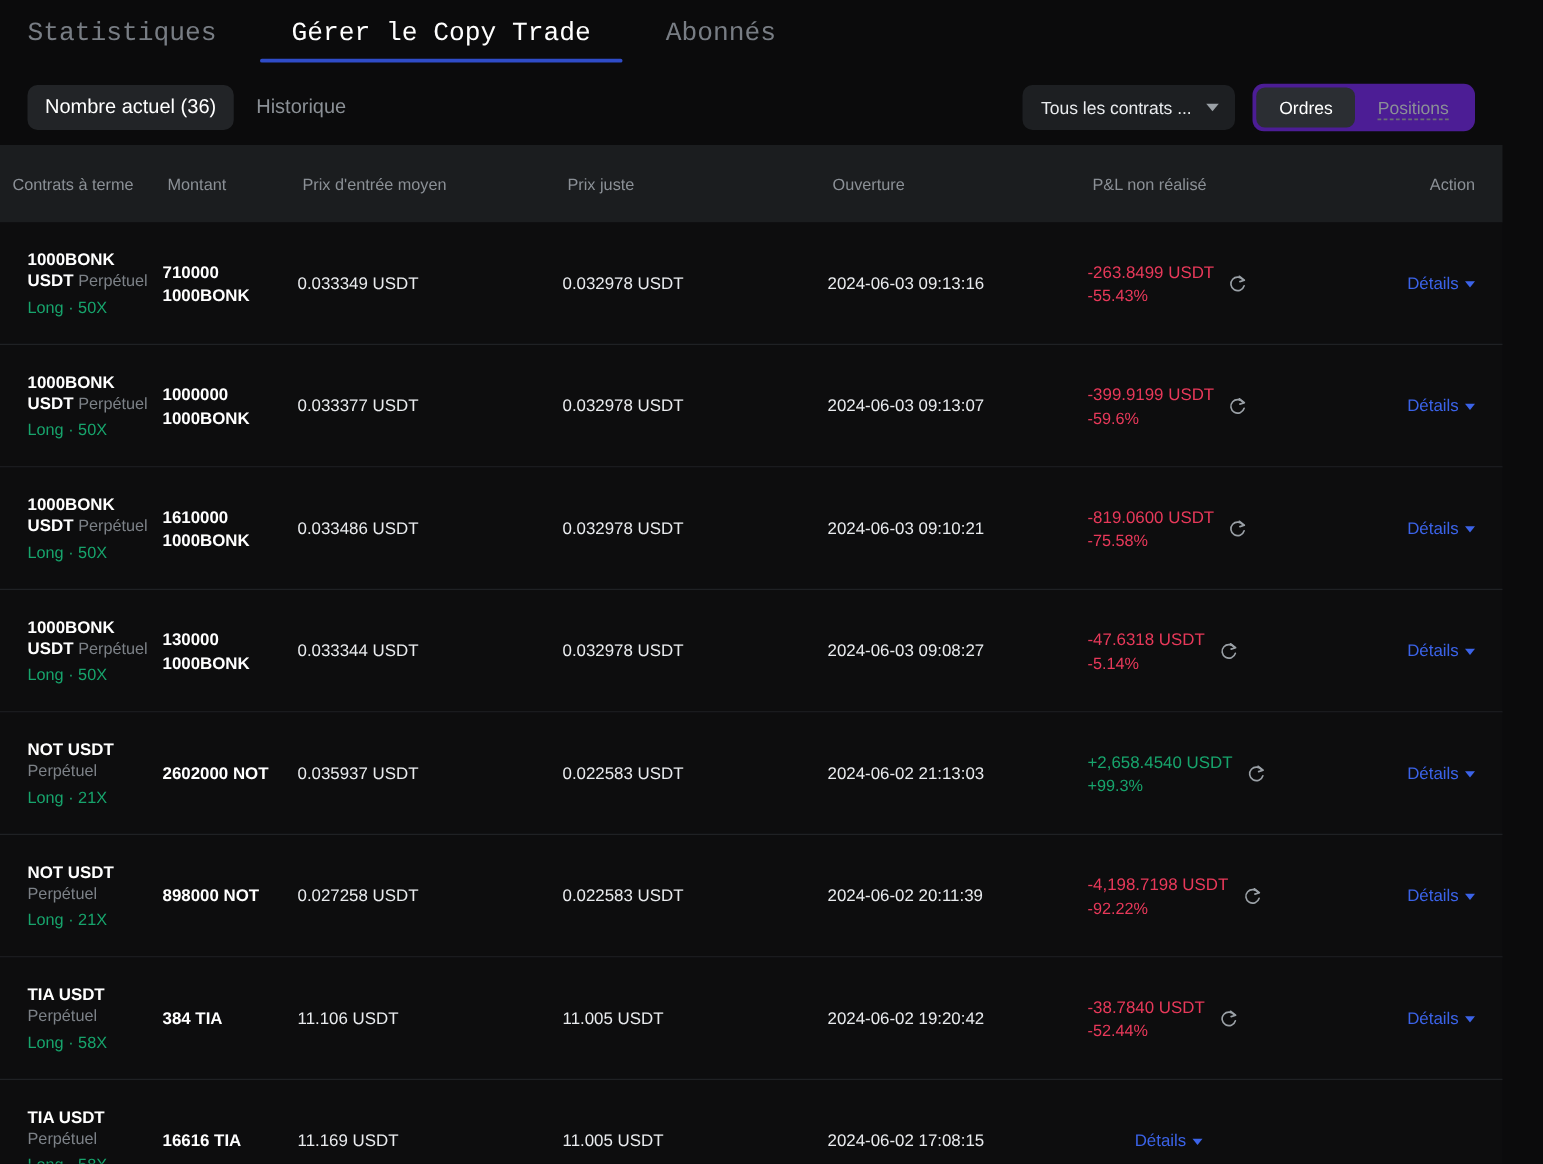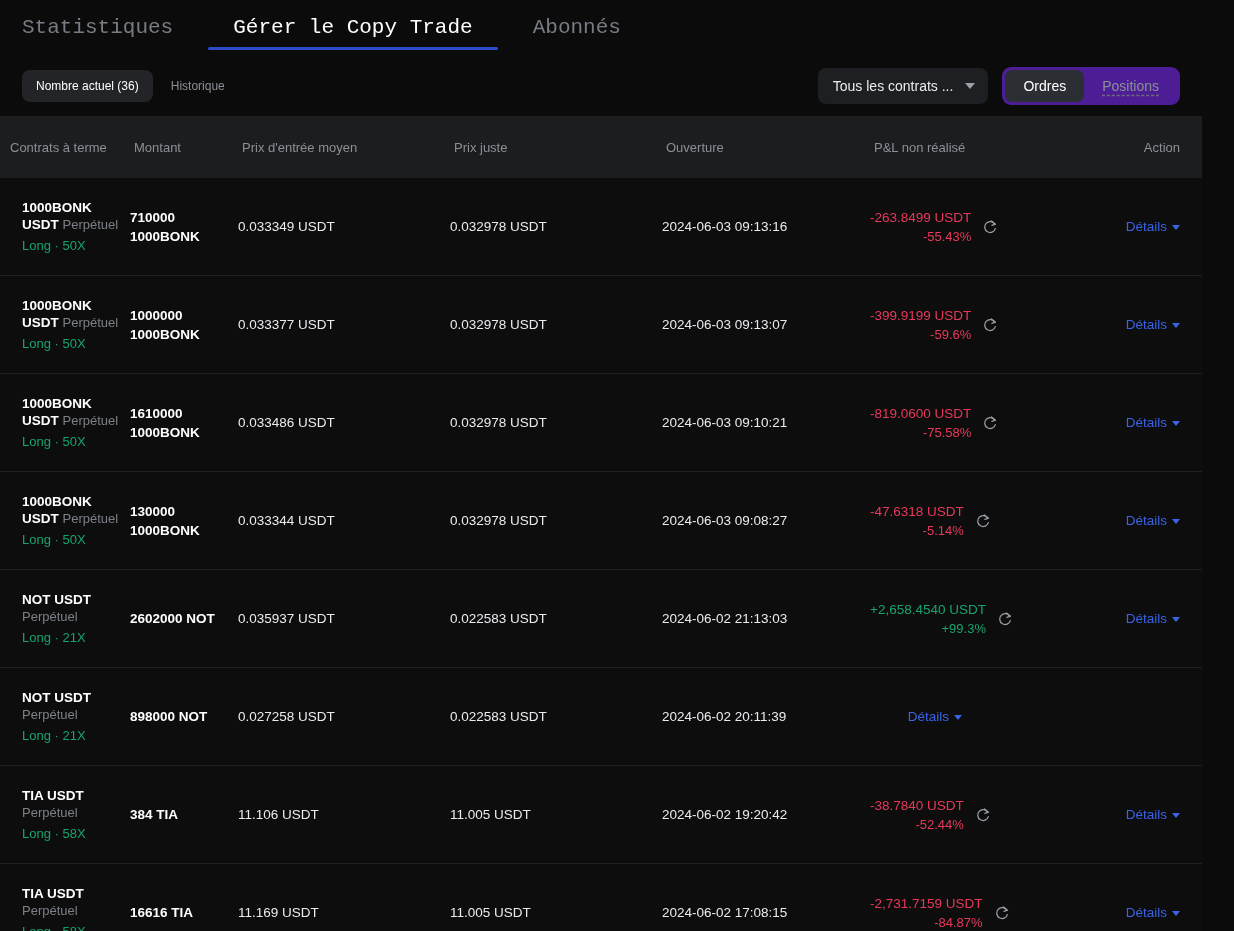--- a/index.html
+++ b/index.html
@@ -48,21 +48,21 @@
   
   .toolbar {
     height: 60px;
     display: flex;
     align-items: center;
     padding: 0 54px 0 22px;
     background: #0b0b0c;
   }
   .seg-left { display: flex; align-items: center; gap: 4px; }
   .seg-btn {
-    font-size: 12px;
+    font-size: 16px;
     padding: 9px 14px;
     border-radius: 8px;
     color: #8b9096;
     cursor: pointer;
     white-space: nowrap;
   }
   .seg-btn.active {
     background: #222427;
     color: #ffffff;
   }
@@ -175,21 +175,21 @@
     color: #17a46c;
     line-height: 17px;
   }
   .sym-side .lev { color: #17a46c; }
 
   .amt { color: #ffffff; font-weight: bold; line-height: 19px; }
   .val { color: #e9ebee; }
   .open { color: #e9ebee; }
 
   .pnl-wrap { display: flex; align-items: center; gap: 11px; }
-  .pnl-nums { line-height: 19px; text-align: right; }
+  .pnl-nums { line-height: 19px; }
   .pnl-neg { color: #e8395a; }
   .pnl-pos { color: #17a46c; }
   .pnl-sub { font-size: 13px; }
 
   .refresh-icon {
     width: 16px; height: 16px;
     flex: 0 0 auto;
     cursor: pointer;
   }
   .refresh-icon svg { display: block; }
@@ -391,20 +391,34 @@
       </div>
       <div class="row">
         <div class="c-sym">
           <div class="sym-name"><span>NOT USDT</span> <span class="sym-kind">Perpétuel</span></div>
           <div class="sym-side"><span>Long</span> · <span class="lev">21X</span></div>
         </div>
         <div class="c-amt amt">898000 NOT</div>
         <div class="c-entry val">0.027258 USDT</div>
         <div class="c-fair val">0.022583 USDT</div>
         <div class="c-open open">2024-06-02 20:11:39</div>
+        <div class="c-pnl">
+          <div class="pnl-wrap">
+            <div class="pnl-nums pnl-neg">
+              <div>-4,198.7198 USDT</div>
+              <div class="pnl-sub">-92.22%</div>
+            </div>
+            <span class="refresh-icon">
+              <svg viewBox="0 0 16 16" width="16" height="16" fill="none" stroke="#9aa0a6" stroke-width="1.3" stroke-linecap="round">
+                <path d="M12.6 5.1 A5.4 5.4 0 1 0 13.3 9.6"></path>
+                <path d="M9.4 2.0 L13.5 5.2 L9.9 6.3" stroke-linejoin="round"></path>
+              </svg>
+            </span>
+          </div>
+        </div>
         <div class="c-act"><span class="details-link">
             <span>Détails</span>
             <span class="chev"></span>
           </span></div>
       </div>
       <div class="row">
         <div class="c-sym">
           <div class="sym-name"><span>TIA USDT</span> <span class="sym-kind">Perpétuel</span></div>
           <div class="sym-side"><span>Long</span> · <span class="lev">58X</span></div>
         </div>
@@ -433,33 +447,19 @@
       </div>
       <div class="row">
         <div class="c-sym">
           <div class="sym-name"><span>TIA USDT</span> <span class="sym-kind">Perpétuel</span></div>
           <div class="sym-side"><span>Long</span> · <span class="lev">58X</span></div>
         </div>
         <div class="c-amt amt">16616 TIA</div>
         <div class="c-entry val">11.169 USDT</div>
         <div class="c-fair val">11.005 USDT</div>
         <div class="c-open open">2024-06-02 17:08:15</div>
-        <div class="c-pnl">
-          <div class="pnl-wrap">
-            <div class="pnl-nums pnl-neg">
-              <div>-2,731.7159 USDT</div>
-              <div class="pnl-sub">-84.87%</div>
-            </div>
-            <span class="refresh-icon">
-              <svg viewBox="0 0 16 16" width="16" height="16" fill="none" stroke="#9aa0a6" stroke-width="1.3" stroke-linecap="round">
-                <path d="M12.6 5.1 A5.4 5.4 0 1 0 13.3 9.6"></path>
-                <path d="M9.4 2.0 L13.5 5.2 L9.9 6.3" stroke-linejoin="round"></path>
-              </svg>
-            </span>
-          </div>
-        </div>
         <div class="c-act"><span class="details-link">
             <span>Détails</span>
             <span class="chev"></span>
           </span></div>
       </div>
     </div>
 </div>
 
 </body></html>

